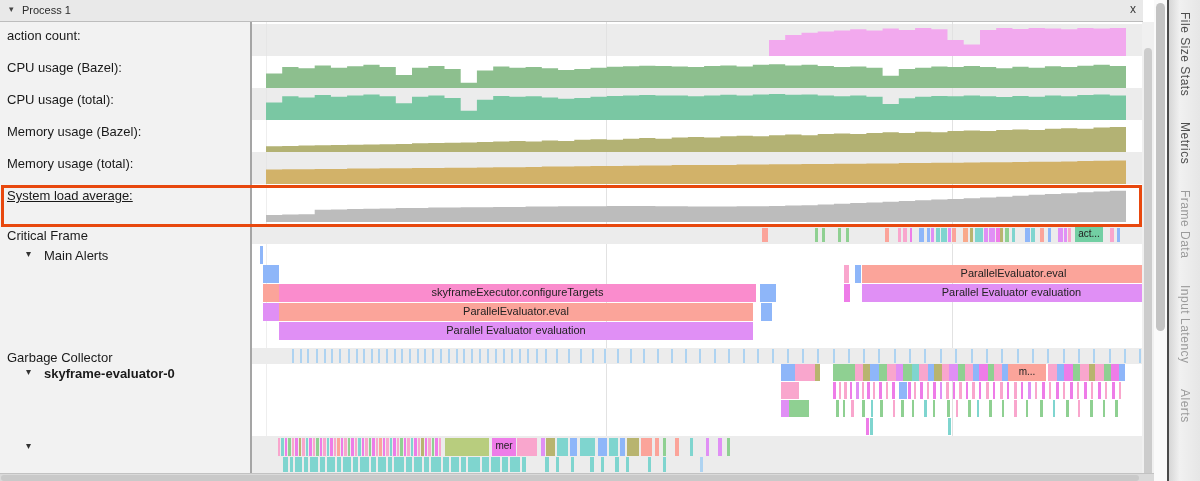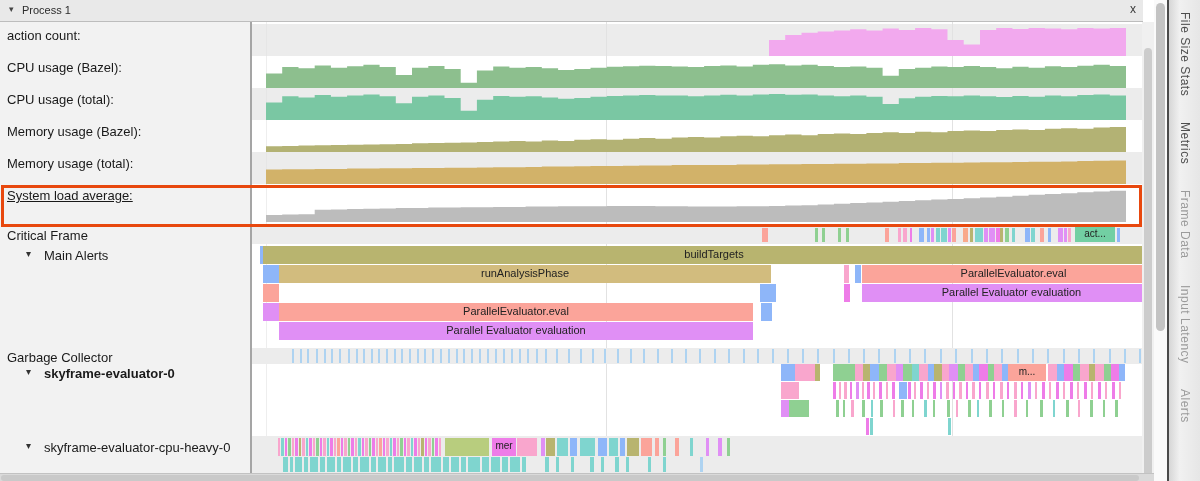--- a/index.html
+++ b/index.html
@@ -55,21 +55,20 @@
       <div class="trk-label" style="left: 7px; top: 102px;">Memory usage (Bazel):</div>
       <div class="trk-label" style="left: 7px; top: 134px;">Memory usage (total):</div>
       <div class="trk-label" style="left: 7px; top: 166px; text-decoration: underline;">System load average:</div>
       <div class="trk-label" style="left: 7px; top: 206px;">Critical Frame</div>
       <div class="trk-tri" style="left: 26px; top: 226px;">▾</div>
       <div class="trk-label" style="left: 44px; top: 226px;">Main Alerts</div>
       <div class="trk-label" style="left: 7px; top: 328px;">Garbage Collector</div>
       <div class="trk-tri" style="left: 26px; top: 344px;">▾</div>
       <div class="trk-label" style="left: 44px; top: 344px; font-weight: bold;">skyframe-evaluator-0</div>
       <div class="trk-tri" style="left: 26px; top: 418px;">▾</div>
-      <div class="trk-label" style="left: 44px; top: 418px;">skyframe-evaluator-cpu-heavy-0</div>
     </div>
   <div id="track-area">
       <div class="rowbg" style="left: 0px; top: 2px; width: 890px; height: 32px;"></div>
       <div class="rowbg" style="left: 0px; top: 66px; width: 890px; height: 32px;"></div>
       <div class="rowbg" style="left: 0px; top: 130px; width: 890px; height: 32px;"></div>
       <div class="gridline" style="left: 14px; opacity: 0.6;"></div>
       <div class="gridline" style="left: 354px; opacity: 1;"></div>
       <div class="gridline" style="left: 700px; opacity: 1;"></div>
       <svg width="860" height="29" viewBox="0 0 860 29" preserveAspectRatio="none" style="position: absolute; left: 14px; top: 5px;">
         <path d="M0 29 L0 29.0 L16.2 29.0 L16.2 29.0 L32.5 29.0 L32.5 29.0 L48.7 29.0 L48.7 29.0 L64.9 29.0 L64.9 29.0 L81.1 29.0 L81.1 29.0 L97.4 29.0 L97.4 29.0 L113.6 29.0 L113.6 29.0 L129.8 29.0 L129.8 29.0 L146.0 29.0 L146.0 29.0 L162.3 29.0 L162.3 29.0 L178.5 29.0 L178.5 29.0 L194.7 29.0 L194.7 29.0 L210.9 29.0 L210.9 29.0 L227.2 29.0 L227.2 29.0 L243.4 29.0 L243.4 29.0 L259.6 29.0 L259.6 29.0 L275.8 29.0 L275.8 29.0 L292.1 29.0 L292.1 29.0 L308.3 29.0 L308.3 29.0 L324.5 29.0 L324.5 29.0 L340.8 29.0 L340.8 29.0 L357.0 29.0 L357.0 29.0 L373.2 29.0 L373.2 29.0 L389.4 29.0 L389.4 29.0 L405.7 29.0 L405.7 29.0 L421.9 29.0 L421.9 29.0 L438.1 29.0 L438.1 29.0 L454.3 29.0 L454.3 29.0 L470.6 29.0 L470.6 29.0 L486.8 29.0 L486.8 29.0 L503.0 29.0 L503.0 13.0 L519.2 13.0 L519.2 8.1 L535.5 8.1 L535.5 5.8 L551.7 5.8 L551.7 4.4 L567.9 4.4 L567.9 3.5 L584.2 3.5 L584.2 2.3 L600.4 2.3 L600.4 3.5 L616.6 3.5 L616.6 1.5 L632.8 1.5 L632.8 2.9 L649.1 2.9 L649.1 0.9 L665.3 0.9 L665.3 2.3 L681.5 2.3 L681.5 13.0 L697.7 13.0 L697.7 17.4 L714.0 17.4 L714.0 2.9 L730.2 2.9 L730.2 0.9 L746.4 0.9 L746.4 2.0 L762.6 2.0 L762.6 0.9 L778.9 0.9 L778.9 1.5 L795.1 1.5 L795.1 2.3 L811.3 2.3 L811.3 0.9 L827.5 0.9 L827.5 1.5 L843.8 1.5 L843.8 0.9 L860.0 0.9 L860.0 1.5 L860 29 Z" fill="#f2a9ee"></path>
@@ -117,29 +116,28 @@
       <div class="blk" style="left: 760px; top: 206px; width: 3px; height: 14px; background: rgb(127, 213, 207);"></div>
       <div class="blk" style="left: 773px; top: 206px; width: 5px; height: 14px; background: rgb(142, 182, 249);"></div>
       <div class="blk" style="left: 779px; top: 206px; width: 4px; height: 14px; background: rgb(127, 213, 207);"></div>
       <div class="blk" style="left: 788px; top: 206px; width: 4px; height: 14px; background: rgb(251, 164, 154);"></div>
       <div class="blk" style="left: 796px; top: 206px; width: 3px; height: 14px; background: rgb(142, 182, 249);"></div>
       <div class="blk" style="left: 806px; top: 206px; width: 5px; height: 14px; background: rgb(224, 143, 245);"></div>
       <div class="blk" style="left: 812px; top: 206px; width: 3px; height: 14px; background: rgb(224, 143, 245);"></div>
       <div class="blk" style="left: 816px; top: 206px; width: 3px; height: 14px; background: rgb(249, 166, 205);"></div>
       <div class="blk" style="left: 858px; top: 206px; width: 4px; height: 14px; background: rgb(249, 166, 205);"></div>
       <div class="blk" style="left: 865px; top: 206px; width: 3px; height: 14px; background: rgb(142, 182, 249);"></div>
-      <div class="blk anno" style="left: 823px; top: 204px; width: 40px; height: 16px; background: rgb(114, 207, 163);">act...</div>
+      <div class="blk anno" style="left: 823px; top: 204px; width: 28px; height: 16px; background: rgb(114, 207, 163);">act...</div>
       <div class="blk" style="left: 8px; top: 224px; width: 3px; height: 18px; background: rgb(142, 182, 249);"></div>
-      <div class="blk" style="left: 11px; top: 224px; width: 902px; height: 18px; background: rgb(184, 180, 111);">buildTargets</div>
       <div class="blk" style="left: 11px; top: 243px; width: 16px; height: 18px; background: rgb(142, 182, 249);"></div>
-      <div class="blk" style="left: 27px; top: 243px; width: 492px; height: 18px; background: rgb(210, 188, 126);">runAnalysisPhase</div>
       <div class="blk" style="left: 592px; top: 243px; width: 5px; height: 18px; background: rgb(249, 166, 205);"></div>
       <div class="blk" style="left: 603px; top: 243px; width: 6px; height: 18px; background: rgb(142, 182, 249);"></div>
       <div class="blk" style="left: 610px; top: 243px; width: 303px; height: 18px; background: rgb(251, 164, 154);">ParallelEvaluator.eval</div>
       <div class="blk" style="left: 11px; top: 262px; width: 16px; height: 18px; background: rgb(251, 164, 154);"></div>
+      <div class="blk" style="left: 27px; top: 262px; width: 477px; height: 18px; background: rgb(250, 140, 205);">skyframeExecutor.configureTargets</div>
       <div class="blk" style="left: 508px; top: 262px; width: 16px; height: 18px; background: rgb(142, 182, 249);"></div>
       <div class="blk" style="left: 592px; top: 262px; width: 6px; height: 18px; background: rgb(238, 124, 232);"></div>
       <div class="blk" style="left: 610px; top: 262px; width: 299px; height: 18px; background: rgb(224, 143, 245);">Parallel Evaluator evaluation</div>
       <div class="blk" style="left: 11px; top: 281px; width: 16px; height: 18px; background: rgb(224, 143, 245);"></div>
       <div class="blk" style="left: 27px; top: 281px; width: 474px; height: 18px; background: rgb(251, 164, 154);">ParallelEvaluator.eval</div>
       <div class="blk" style="left: 509px; top: 281px; width: 11px; height: 18px; background: rgb(142, 182, 249);"></div>
       <div class="blk" style="left: 27px; top: 300px; width: 474px; height: 18px; background: rgb(224, 143, 245);">Parallel Evaluator evaluation</div>
       <div class="rowbg" style="left: 0px; top: 326px; width: 890px; height: 16px;"></div>
       <div class="blk" style="left: 40px; top: 327px; width: 2px; height: 14px; background: rgb(174, 211, 241);"></div>
       <div class="blk" style="left: 48px; top: 327px; width: 2px; height: 14px; background: rgb(174, 211, 241);"></div>

